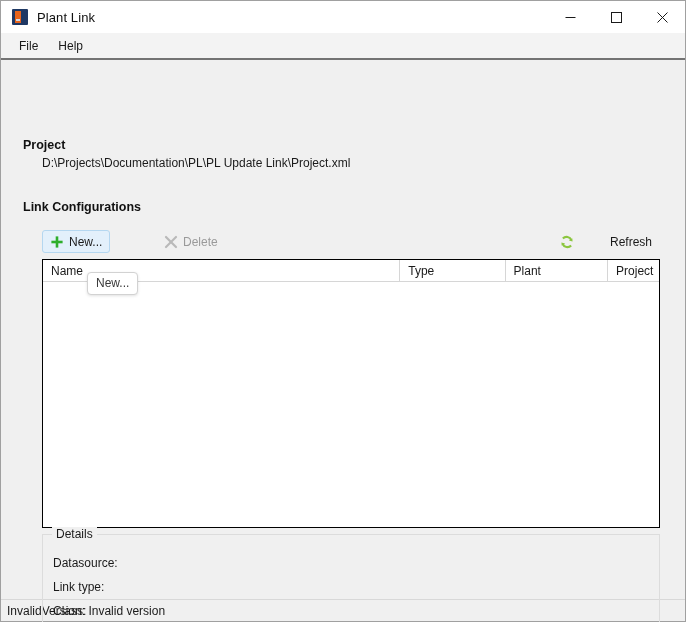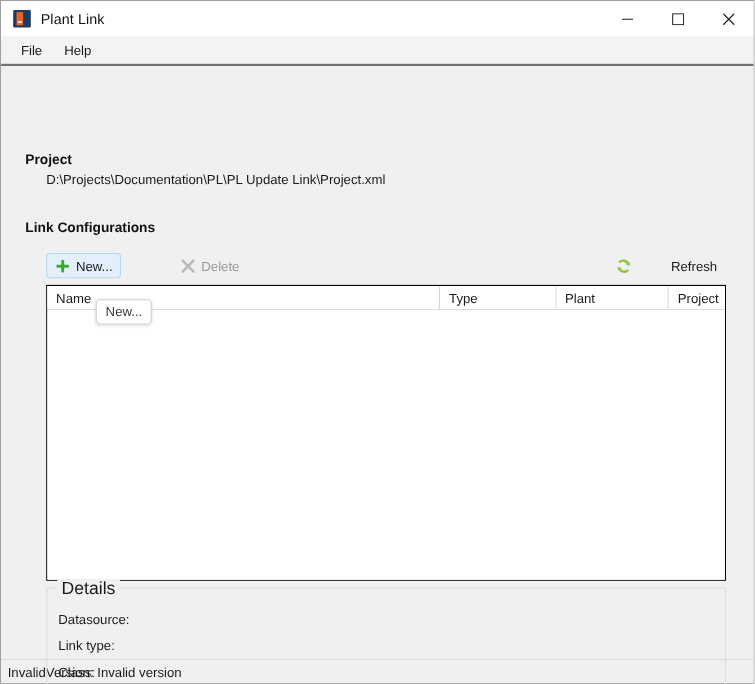--- a/index.html
+++ b/index.html
@@ -208,21 +208,21 @@
     width: 618px;
     height: 98px;
     border: 1px solid #dcdcdc;
     box-sizing: border-box;
   }
   .gb-legend {
     position: absolute;
     left: 9px; top: -8px;
     background: #f0f0f0;
     padding: 0 4px;
-    font-size: 16px;
+    font-size: 12px;
     color: #1a1a1a;
   }
   .gb-row {
     position: absolute;
     left: 10px;
     font-size: 12px;
     color: #1a1a1a;
   }
   .gb-row-0 { top: 21px; }
   .gb-row-1 { top: 45px; }

